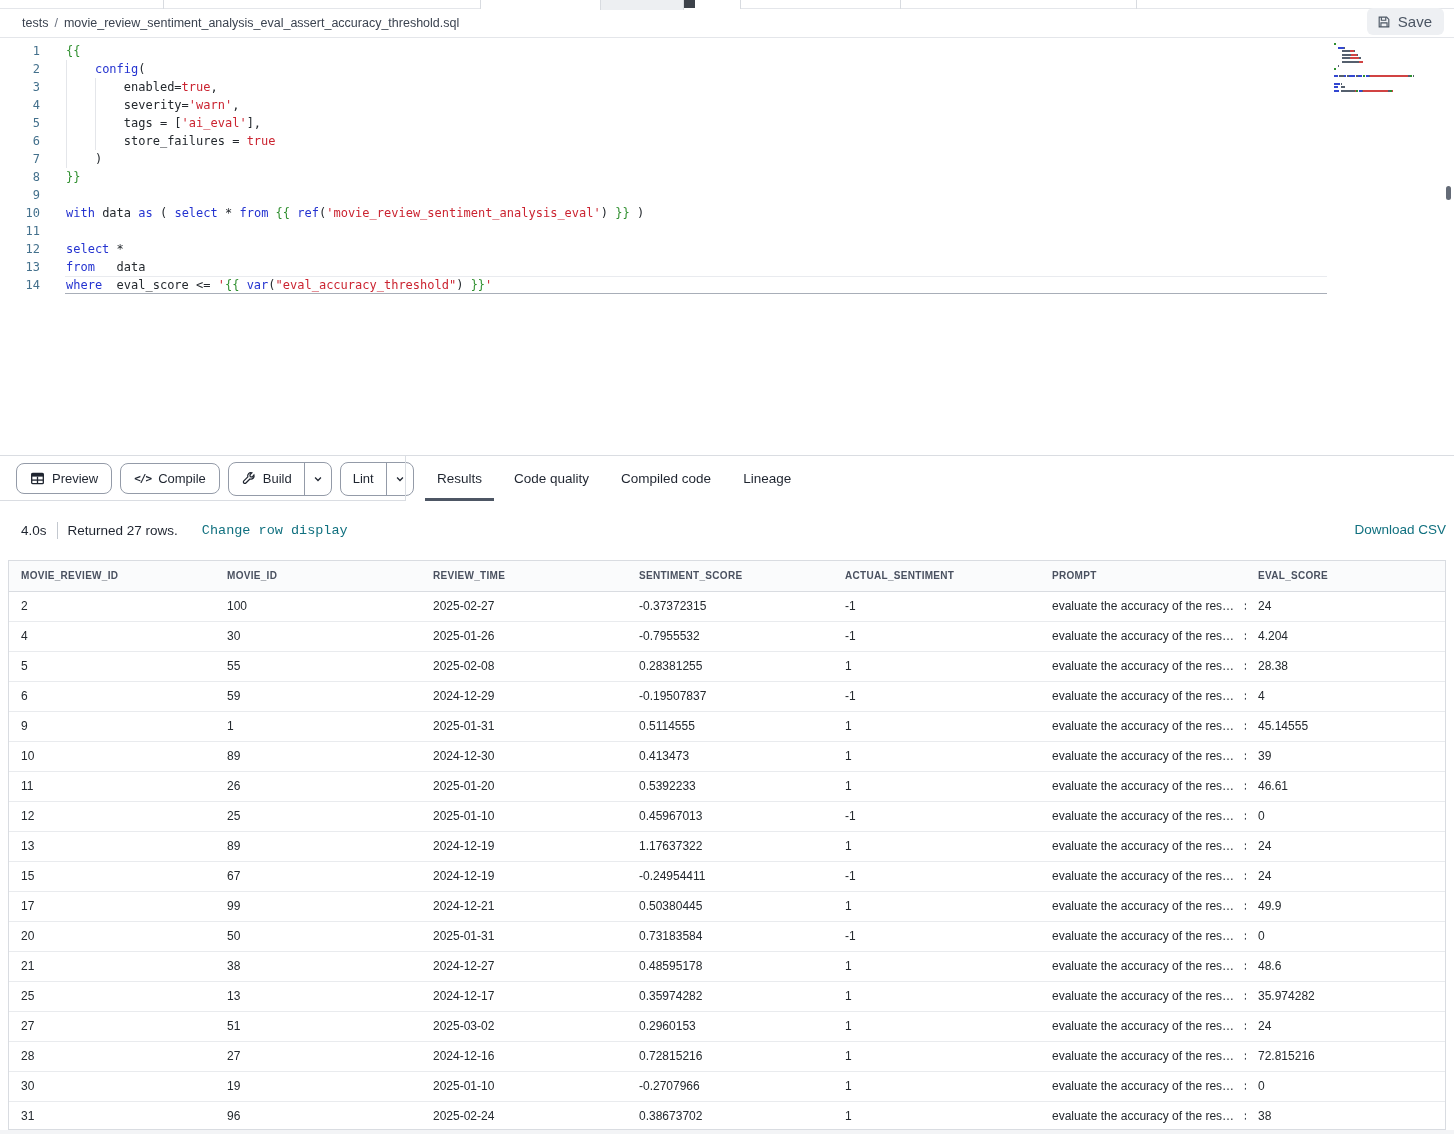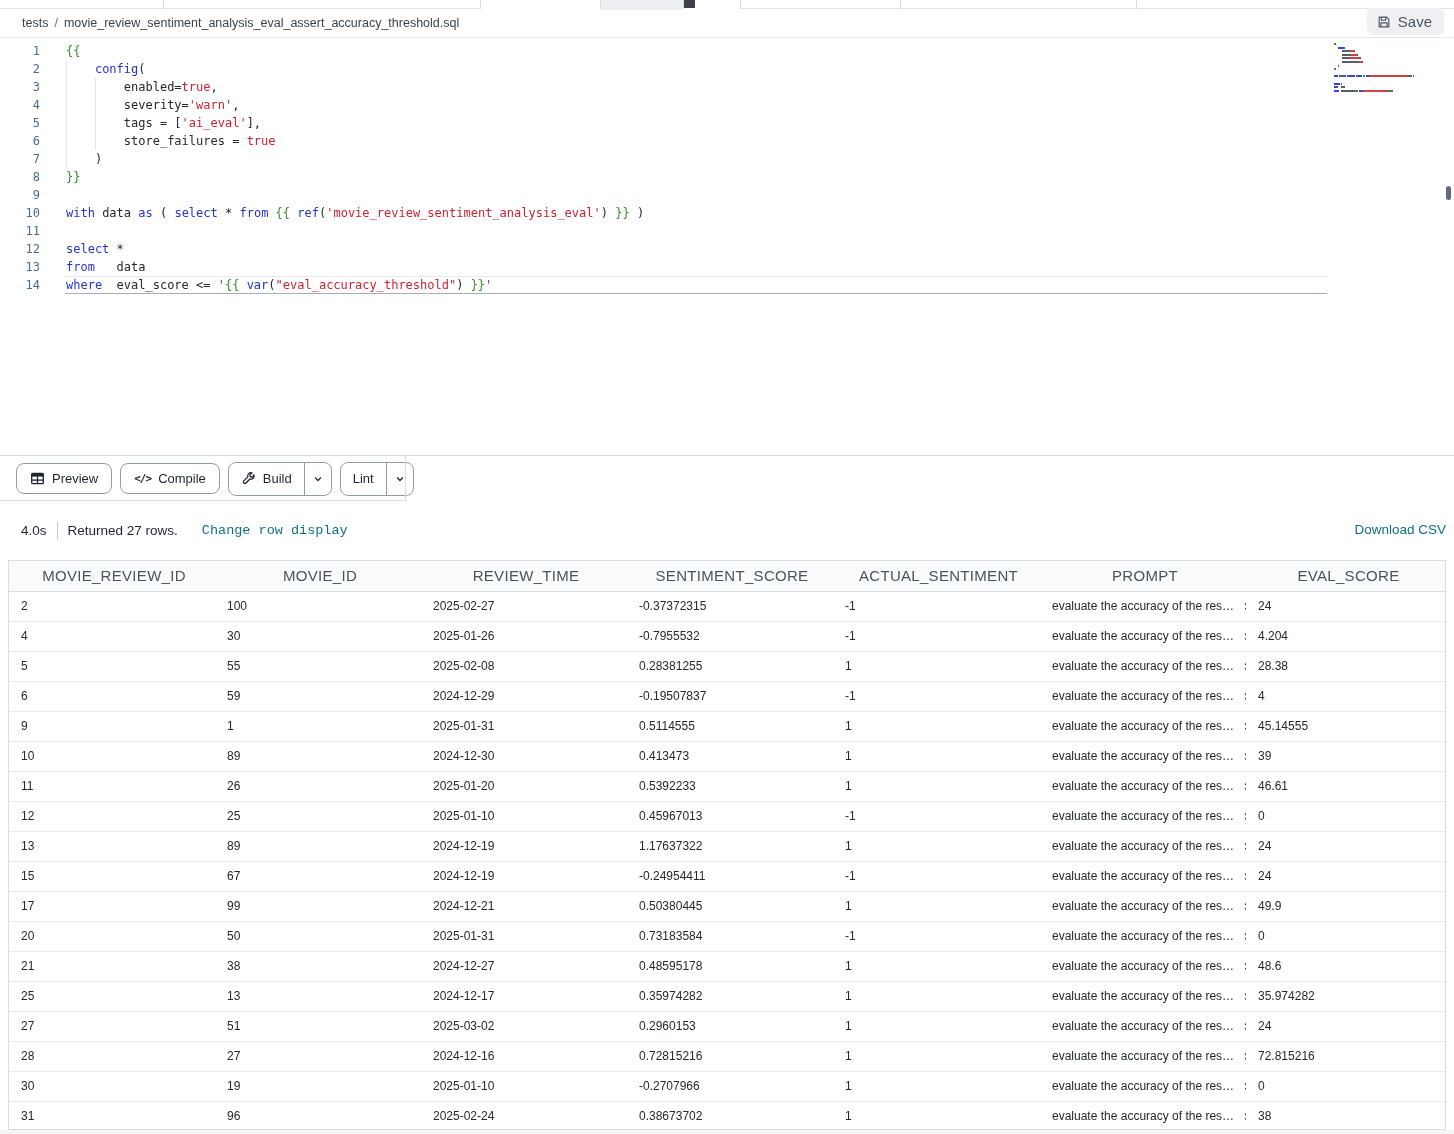--- a/index.html
+++ b/index.html
@@ -51,21 +51,21 @@
   
   .statusrow { position:absolute; left:0; top:501px; width:1454px; height:59px; background:#fff; }
   .statusrow .left { position:absolute; left:21px; top:21px; display:flex; align-items:center; font-size:13.5px; color:#1f2530; }
   .statusrow .pipe { width:1px; height:17px; background:#c3c8cf; margin:0 10px; }
   .link { color:var(--teal,#10707f); cursor:pointer; text-decoration:none; font-size:13.5px; }
   .statusrow .change { margin-left:24px;font-family:Liberation Mono, monospace; }
   .statusrow .dl { position:absolute; right:8px; top:21px; }
   
   .tablewrap { position:absolute; left:8px; top:560px; width:1438px; height:570px; border:1px solid #d9dce1; background:#fff; overflow:hidden; }
   table.results { width:100%; border-collapse:collapse; table-layout:fixed; }
-  table.results th { height:30px; text-align:center; padding:0 8px 0 12px; font-size:15px; font-weight:normal; letter-spacing:.3px; color:#4a5160; background:#fafbfc; border-bottom:1px solid #d9dce1; overflow:hidden; white-space:nowrap; }
+  table.results th { height:30px; text-align:left; padding:0 8px 0 12px; font-size:10px; font-weight:bold; letter-spacing:.3px; color:#4a5160; background:#fafbfc; border-bottom:1px solid #d9dce1; overflow:hidden; white-space:nowrap; }
   table.results td { height:30px; padding:0 8px 0 12px; font-size:12px; color:#24292e; border-bottom:1px solid #e9ebee; overflow:hidden; white-space:nowrap; }
   table.results tr:last-child td { border-bottom:none; }
   .prompt-cell { display:flex; align-items:flex-end; gap:8px; }
   .prompt-cell .chev { display:inline-flex; transform:translateY(-2px); cursor:pointer; }
   .bottomstrip { position:absolute; left:0; top:1130px; width:1454px; height:4px; background:#f3f4f6; }
   svg { display:block; }
 </style>
 </head>
 <body>
 
@@ -180,20 +180,26 @@
           <span>
             <svg width="10" height="10" viewBox="0 0 12 12" fill="none" stroke="#1f2530" stroke-width="1.5">
                 <path d="M2.5 4.2 6 7.8 9.5 4.2"></path>
               </svg>
           </span>
         </div>
       </div>
     </div>
     <div class="vdivider"></div>
     <div class="btn-border"></div>
+    <div class="tabs">
+      <div class="tab active">Results</div>
+      <div class="tab">Code quality</div>
+      <div class="tab">Compiled code</div>
+      <div class="tab">Lineage</div>
+    </div>
   </div>
 
   <div class="statusrow">
     <div class="left">
       <span>4.0s</span>
       <span class="pipe"></span>
       <span>Returned 27 rows.</span>
       <a class="link change">Change row display</a>
     </div>
     <a class="link dl">Download CSV</a>

